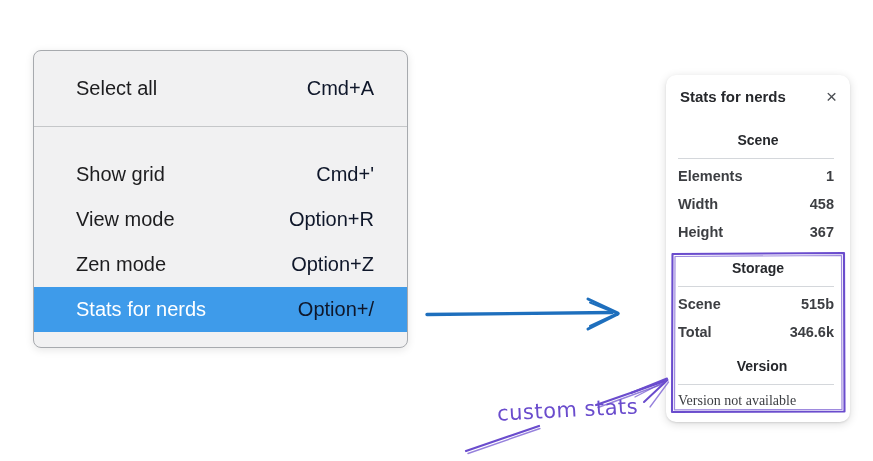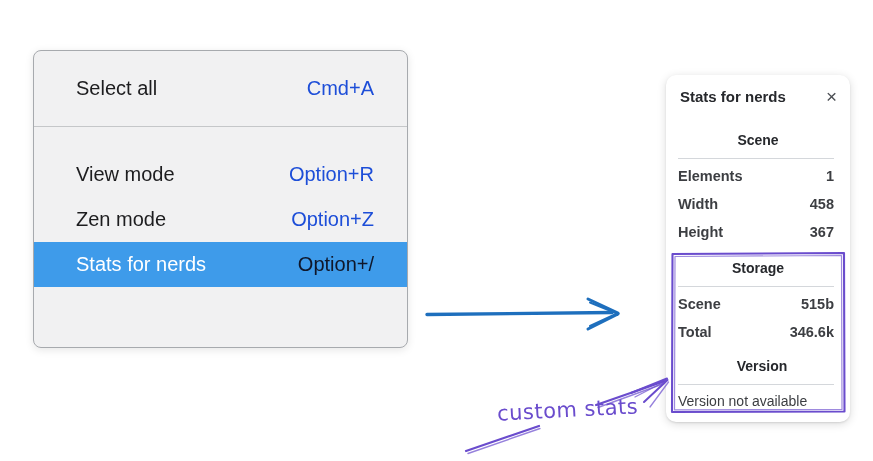--- a/index.html
+++ b/index.html
@@ -16,21 +16,21 @@
     background:#f1f1f2;
     border:1px solid #a7aaae;
     border-radius:8px;
     box-shadow:0 2px 8px rgba(0,0,0,0.10);
     font-size:20px; color:#1d1d1f;
   }
   .menu-item {
     display:flex; align-items:center; justify-content:space-between;
     height:45px; padding:0 33px 0 42px;
   }
-  .menu-item .shortcut { color:#1d4ed8; }
+  .menu-item .shortcut { color:#0f172a; }
   .menu-item.first { height:75px; }
   .menu-sep { border-top:1px solid #c5c7c9; }
   .menu-group { padding-top:25px; }
   .menu-item.active { background:#3e9bea; color:#ffffff; }
   .menu-item.active .shortcut { color:#0f172a; }
 
   
   .stats-panel {
     position:absolute; left:666px; top:75px; width:184px; height:347px;
     box-sizing:border-box;
@@ -56,21 +56,21 @@
   .sp-sec-header.storage { margin-top:12px; }
   .sp-sec-header.version { margin-top:10px;padding-left:8px; }
   .sp-divider { height:0; border-top:1px solid #d4d7db; margin:8px 16px 0 12px; }
   .sp-rows { margin-top:3px;font-weight:bold; }
   .sp-row {
     display:flex; justify-content:space-between; align-items:center;
     height:28px; padding:0 16px 0 12px; font-size:14.5px;
   }
   .sp-note {
     display:flex; align-items:center; height:28px; margin-top:2px;
-    padding:0 8px 0 12px; font-size:14px; white-space:nowrap;
+    padding:0 8px 0 12px; font-size:14px; white-space:nowrap;font-family:Liberation Serif, serif;
   }
 
   
   .overlay {
     position:absolute; left:0; top:0; width:873px; height:461px;
     pointer-events:none; z-index:20;
   }
   .annotation-text {
     position:absolute; left:497px; top:398px; z-index:21;
     font-family:"DejaVu Sans", sans-serif;
@@ -83,20 +83,24 @@
 
 <div class="stage">
 
   <div class="ctx-menu">
     <div class="menu-item first">
       <span>Select all</span>
       <span class="shortcut">Cmd+A</span>
     </div>
     <div class="menu-sep"></div>
     <div class="menu-group">
+      <div class="menu-item">
+        <span>Show grid</span>
+        <span class="shortcut">Cmd+'</span>
+      </div>
       <div class="menu-item">
         <span>View mode</span>
         <span class="shortcut">Option+R</span>
       </div>
       <div class="menu-item">
         <span>Zen mode</span>
         <span class="shortcut">Option+Z</span>
       </div>
       <div class="menu-item active">
         <span>Stats for nerds</span>

